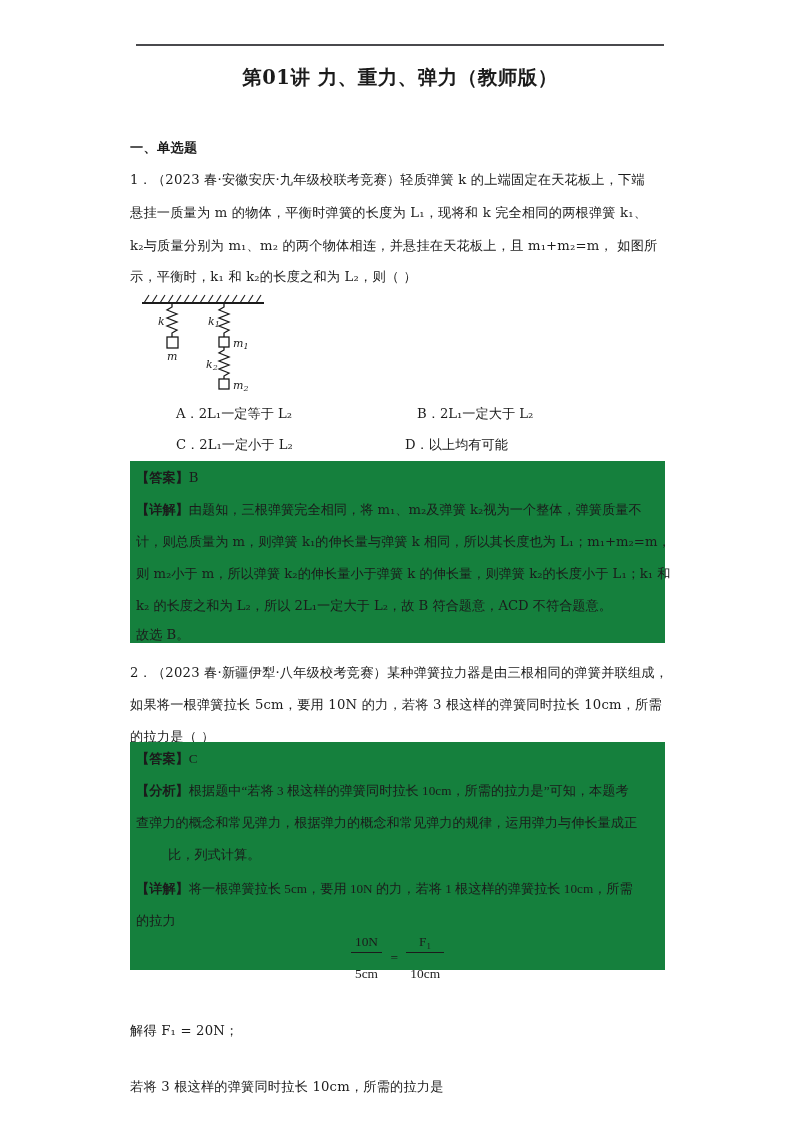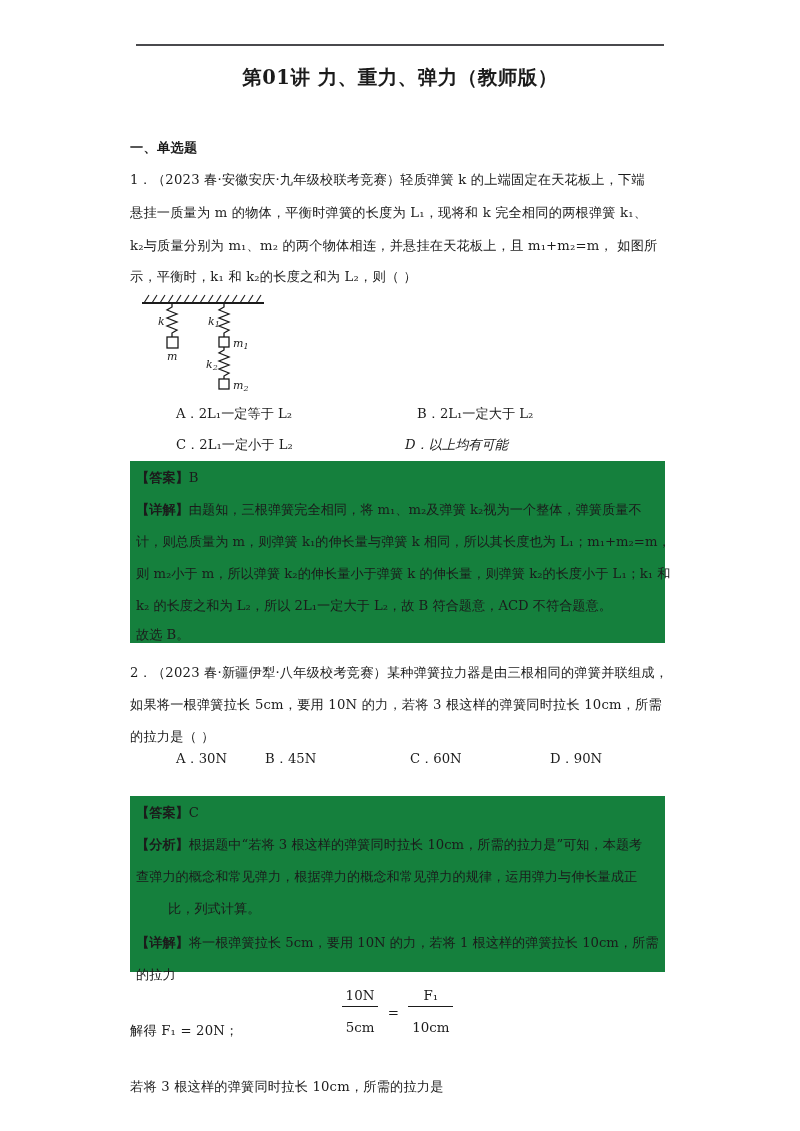--- a/index.html
+++ b/index.html
@@ -189,21 +189,21 @@
 
   <div class="opt" style="left:176px; top:405px;">
     <span>A．</span><span>2L₁一定等于 L₂</span>
   </div>
   <div class="opt" style="left:405px; top:405px;margin-left:12px;">
     <span>B．</span><span>2L₁一定大于 L₂</span>
   </div>
   <div class="opt" style="left:176px; top:436px;">
     <span>C．</span><span>2L₁一定小于 L₂</span>
   </div>
-  <div class="opt" style="left:405px; top:436px;font-style:italic;">
+  <div class="opt" style="left:405px; top:436px;">
     <span>D．</span><span>以上均有可能</span>
   </div>
 
   <div class="shade" style="top:461px; height:182px;">
     <div class="line" style="top:8px;">
       <span class="bk">【答案】</span><span>B</span>
     </div>
     <div class="line" style="top:40px;">
       <span class="bk">【详解】</span><span>由题知，三根弹簧完全相同，将 m₁、m₂及弹簧 k₂视为一个整体，弹簧质量不</span>
     </div>
@@ -223,21 +223,21 @@
   <div class="opt" style="left:265px; top:750px;">
     <span>B．</span><span>45N</span>
   </div>
   <div class="opt" style="left:410px; top:750px;">
     <span>C．</span><span>60N</span>
   </div>
   <div class="opt" style="left:550px; top:750px;">
     <span>D．</span><span>90N</span>
   </div>
 
-  <div class="shade" style="top:796px; height:176px;">
+  <div class="shade" style="top:742px; height:228px;font-family:Liberation Serif, serif;">
     <div class="line" style="top:8px;">
       <span class="bk">【答案】</span><span>C</span>
     </div>
     <div class="line" style="top:40px;">
       <span class="bk">【分析】</span><span>根据题中“若将 3 根这样的弹簧同时拉长 10cm，所需的拉力是”可知，本题考</span>
     </div>
     <div class="line" style="top:72px;">查弹力的概念和常见弹力，根据弹力的概念和常见弹力的规律，运用弹力与伸长量成正</div>
     <div class="line" style="top:104px;margin-left:32px;">比，列式计算。</div>
 
     <div class="line" style="top:138px;">

